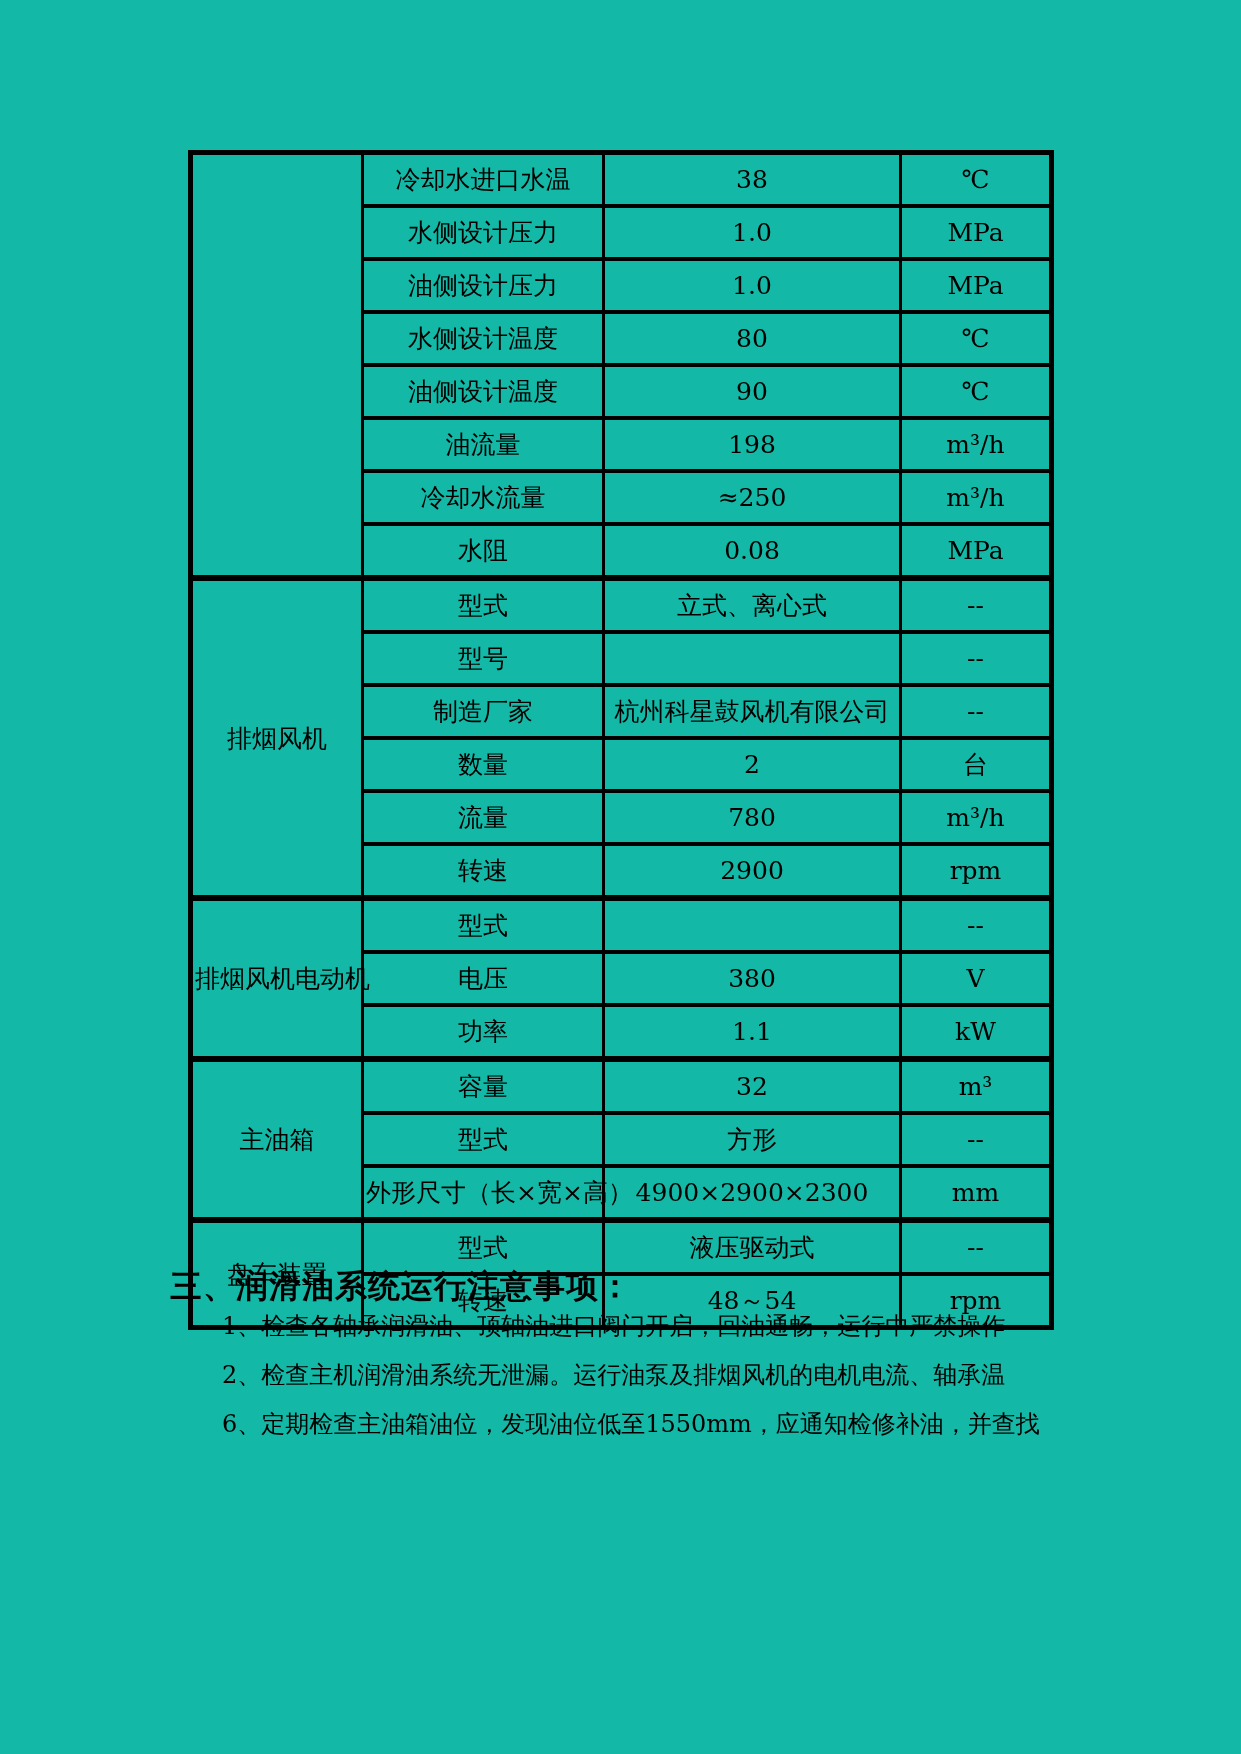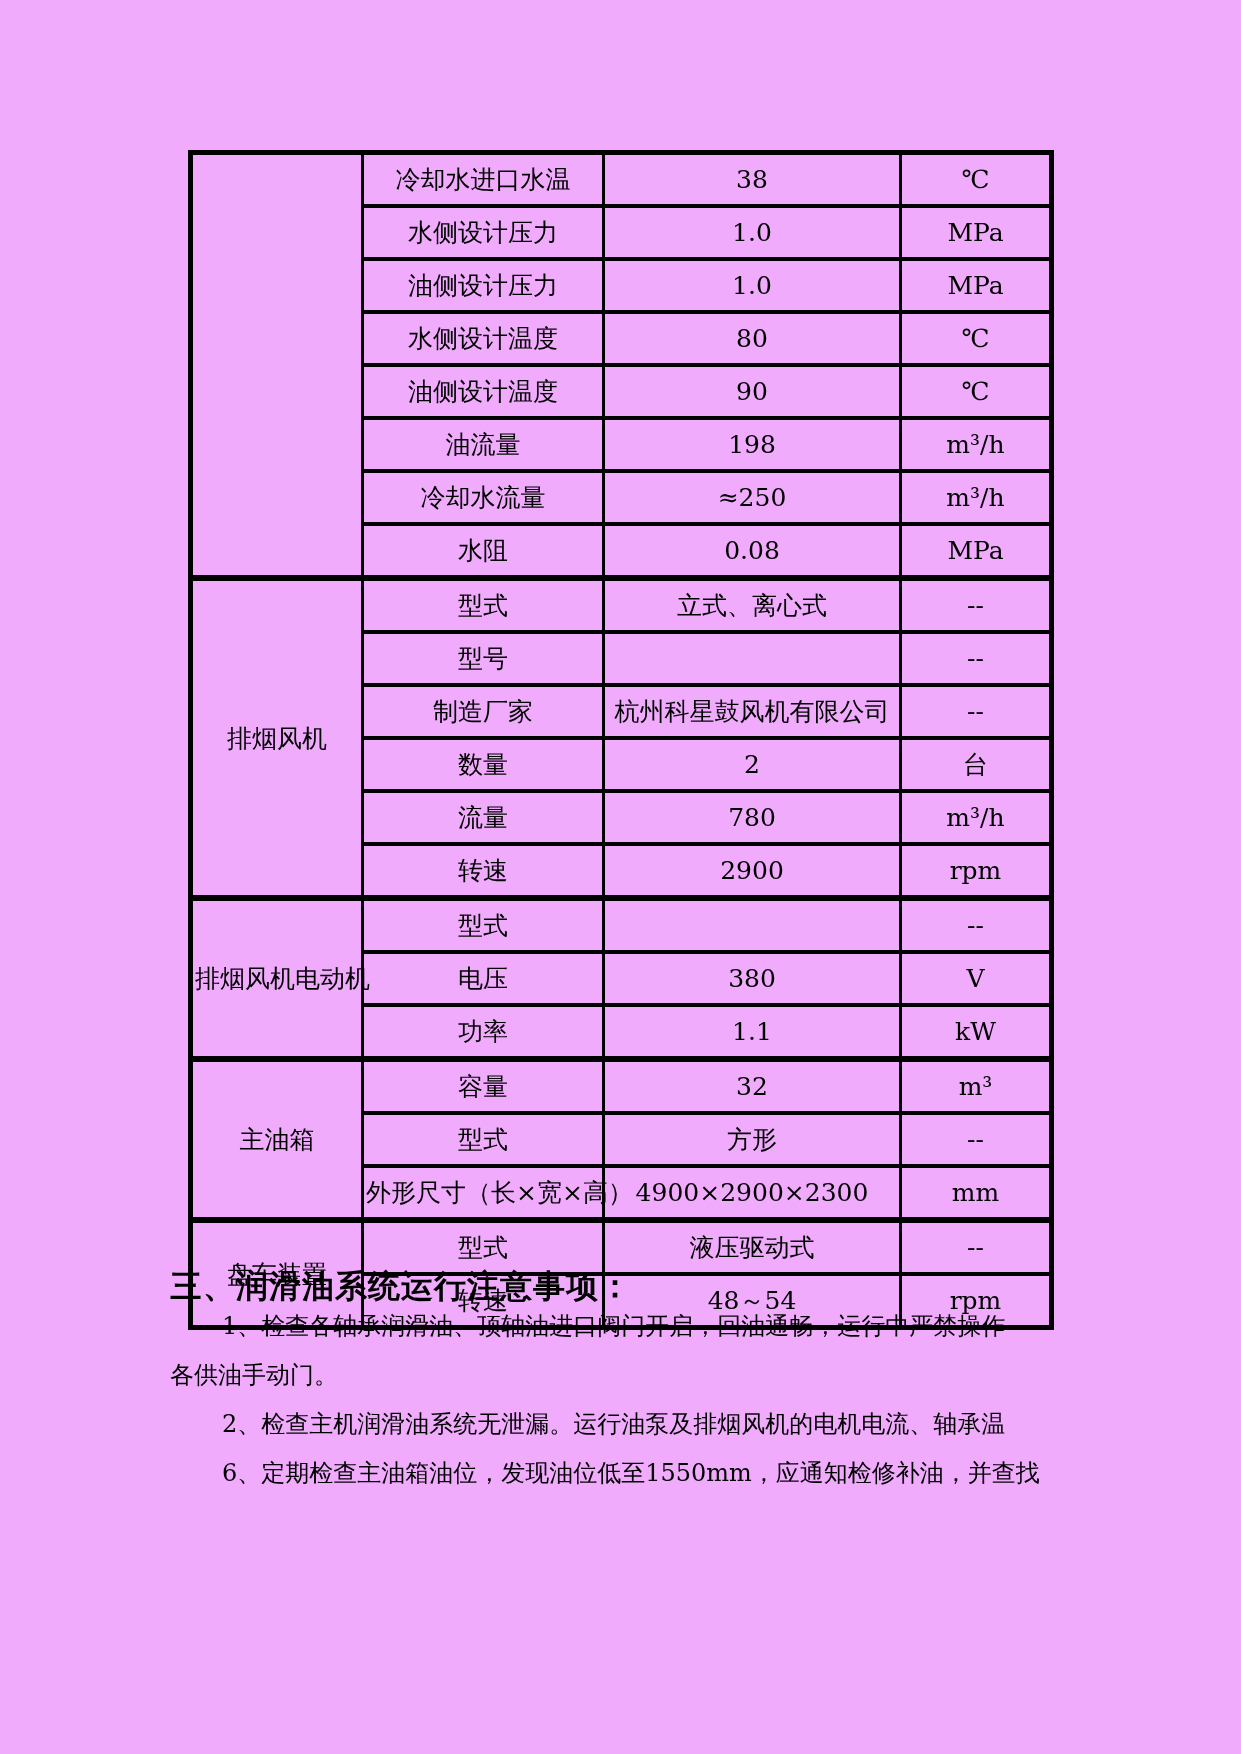--- a/index.html
+++ b/index.html
@@ -1,17 +1,17 @@
 <!DOCTYPE html>
 <html><head>
 <meta charset="utf-8">
 <style>
   html,body { margin:0; padding:0; background:#ffffff; }
   .page {
-    position:relative; width:1241px; height:1754px; background:#f0abfc;
+    position:relative; width:1241px; height:1754px; background:#14b8a6;
     font-family:"DejaVu Serif", serif; color:#000;
   }
   table.spec {
     position:absolute; left:188px; top:150px;
     width:861px; border-collapse:collapse; table-layout:fixed;
     border:5px solid #000;
   }
   table.spec td {
     border:3px solid #000; border-top-width:4px;
     height:49px; padding:0 2px;
@@ -164,18 +164,17 @@
         <td>48～54</td>
         <td>rpm</td>
       </tr>
     </tbody>
   </table>
 
   <div class="sec-heading">三、润滑油系统运行注意事项：</div>
 
   <div class="notes">
     <div class="line indent">1、检查各轴承润滑油、顶轴油进口阀门开启，回油通畅，运行中严禁操作</div>
-    <div class="line">各供油手动门。</div>
     <div class="line indent">2、检查主机润滑油系统无泄漏。运行油泵及排烟风机的电机电流、轴承温</div>
     <div class="line indent">6、定期检查主油箱油位，发现油位低至1550mm，应通知检修补油，并查找</div>
   </div>
 
 </div>
 
 </body></html>

